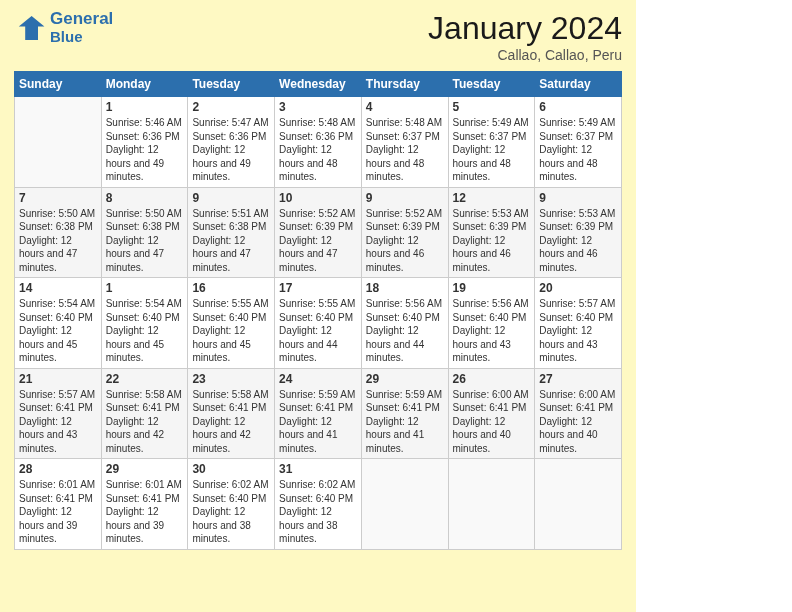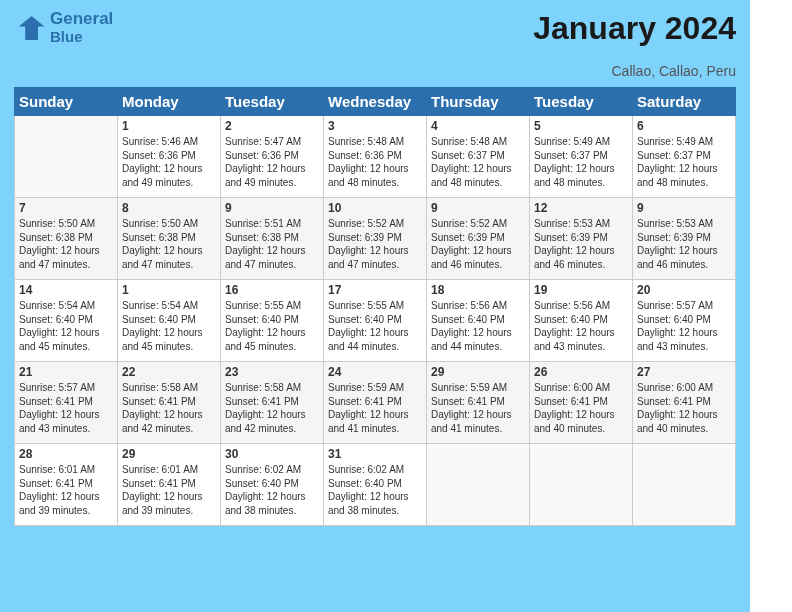--- a/index.html
+++ b/index.html
@@ -4,24 +4,24 @@
   <style>
     * { box-sizing: border-box; margin: 0; padding: 0; }
     body {
       font-family: Arial, sans-serif;
       background: #fff;
       width: 792px;
       height: 612px;
       overflow: hidden;
     }
     .page {
-      width: 750px;
+      width: 636px;
       height: 612px;
       padding: 10px 14px;
-      background: #7dd3fc;
+      background: #fef9c3;
     }
     .header {
       display: flex;
       justify-content: space-between;
       align-items: flex-start;
       margin-bottom: 8px;
     }
     .logo {
       display: flex;
       align-items: center;
@@ -29,37 +29,36 @@
     }
     .logo-icon {
       width: 32px;
       height: 32px;
     }
     .title-area {
       text-align: right;
     }
     .month-title {
       font-size: 32px;
-      font-weight: bold;
+      font-weight: normal;
       color: #1a1a1a;
     }
     .subtitle {
       font-size: 14px;
       color: #555;
-      margin-top: 16px;
     }
     table {
       width: 100%;
       border-collapse: collapse;
       table-layout: fixed;
     }
     thead tr th {
       background: #2c6fad;
       color: #fff;
-      font-size: 15px;
+      font-size: 12px;
       font-weight: bold;
       padding: 5px 4px;
       text-align: left;
       border: 1px solid #2c6fad;
     }
     tbody tr td {
       border: 1px solid #ccc;
       vertical-align: top;
       padding: 3px 4px;
       font-size: 9.5px;

